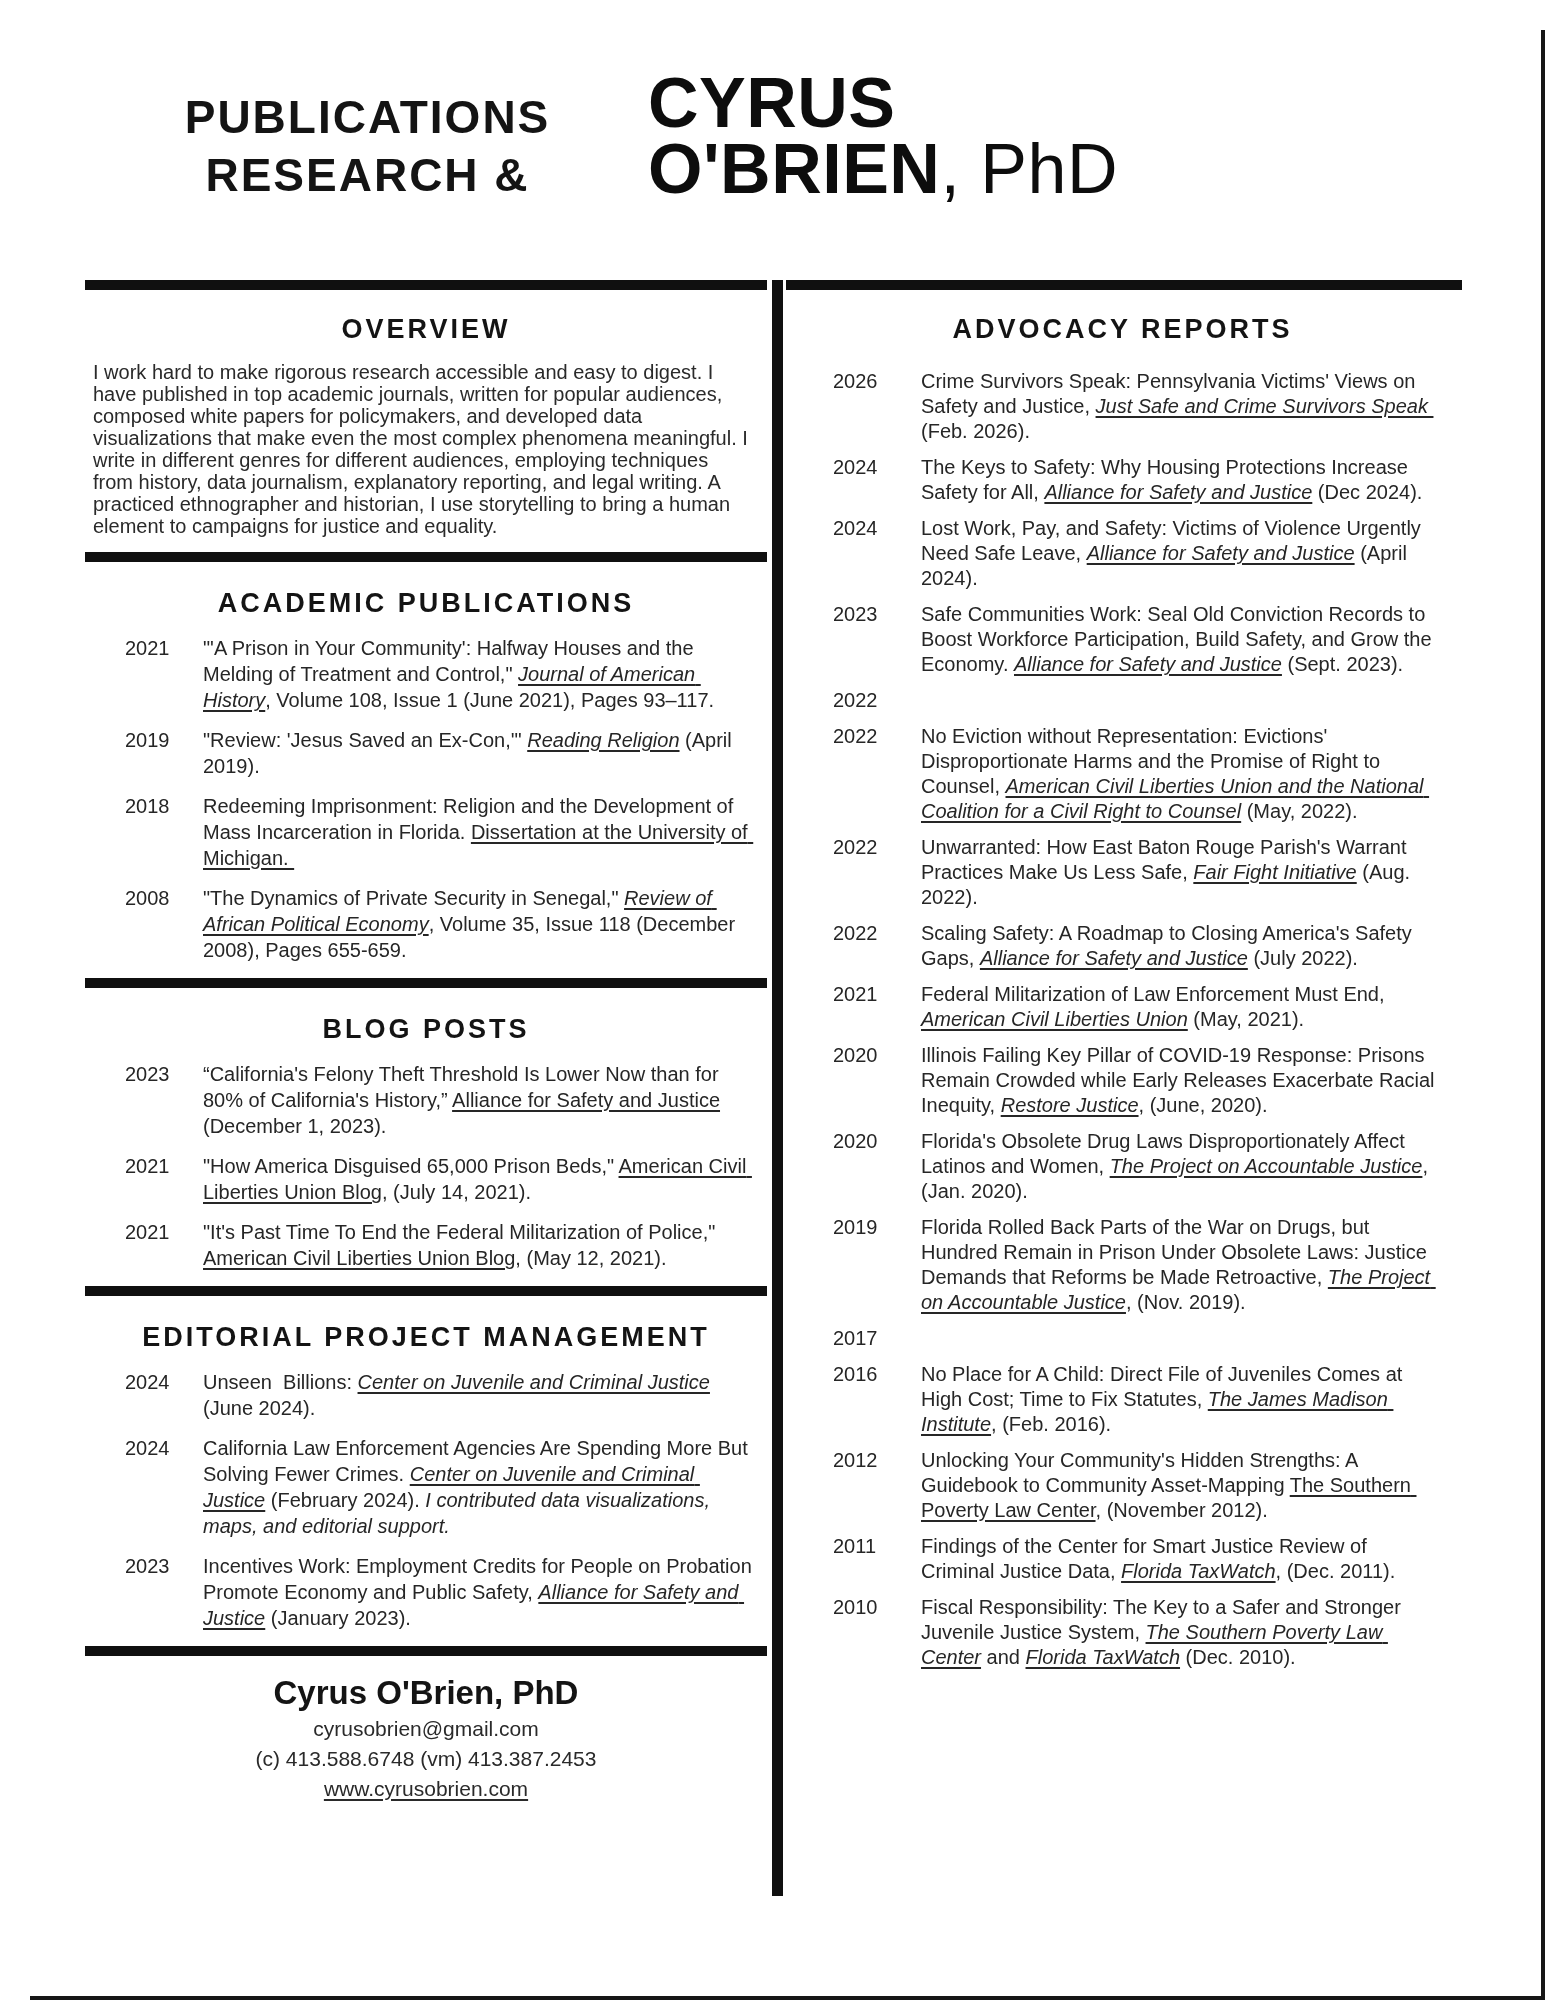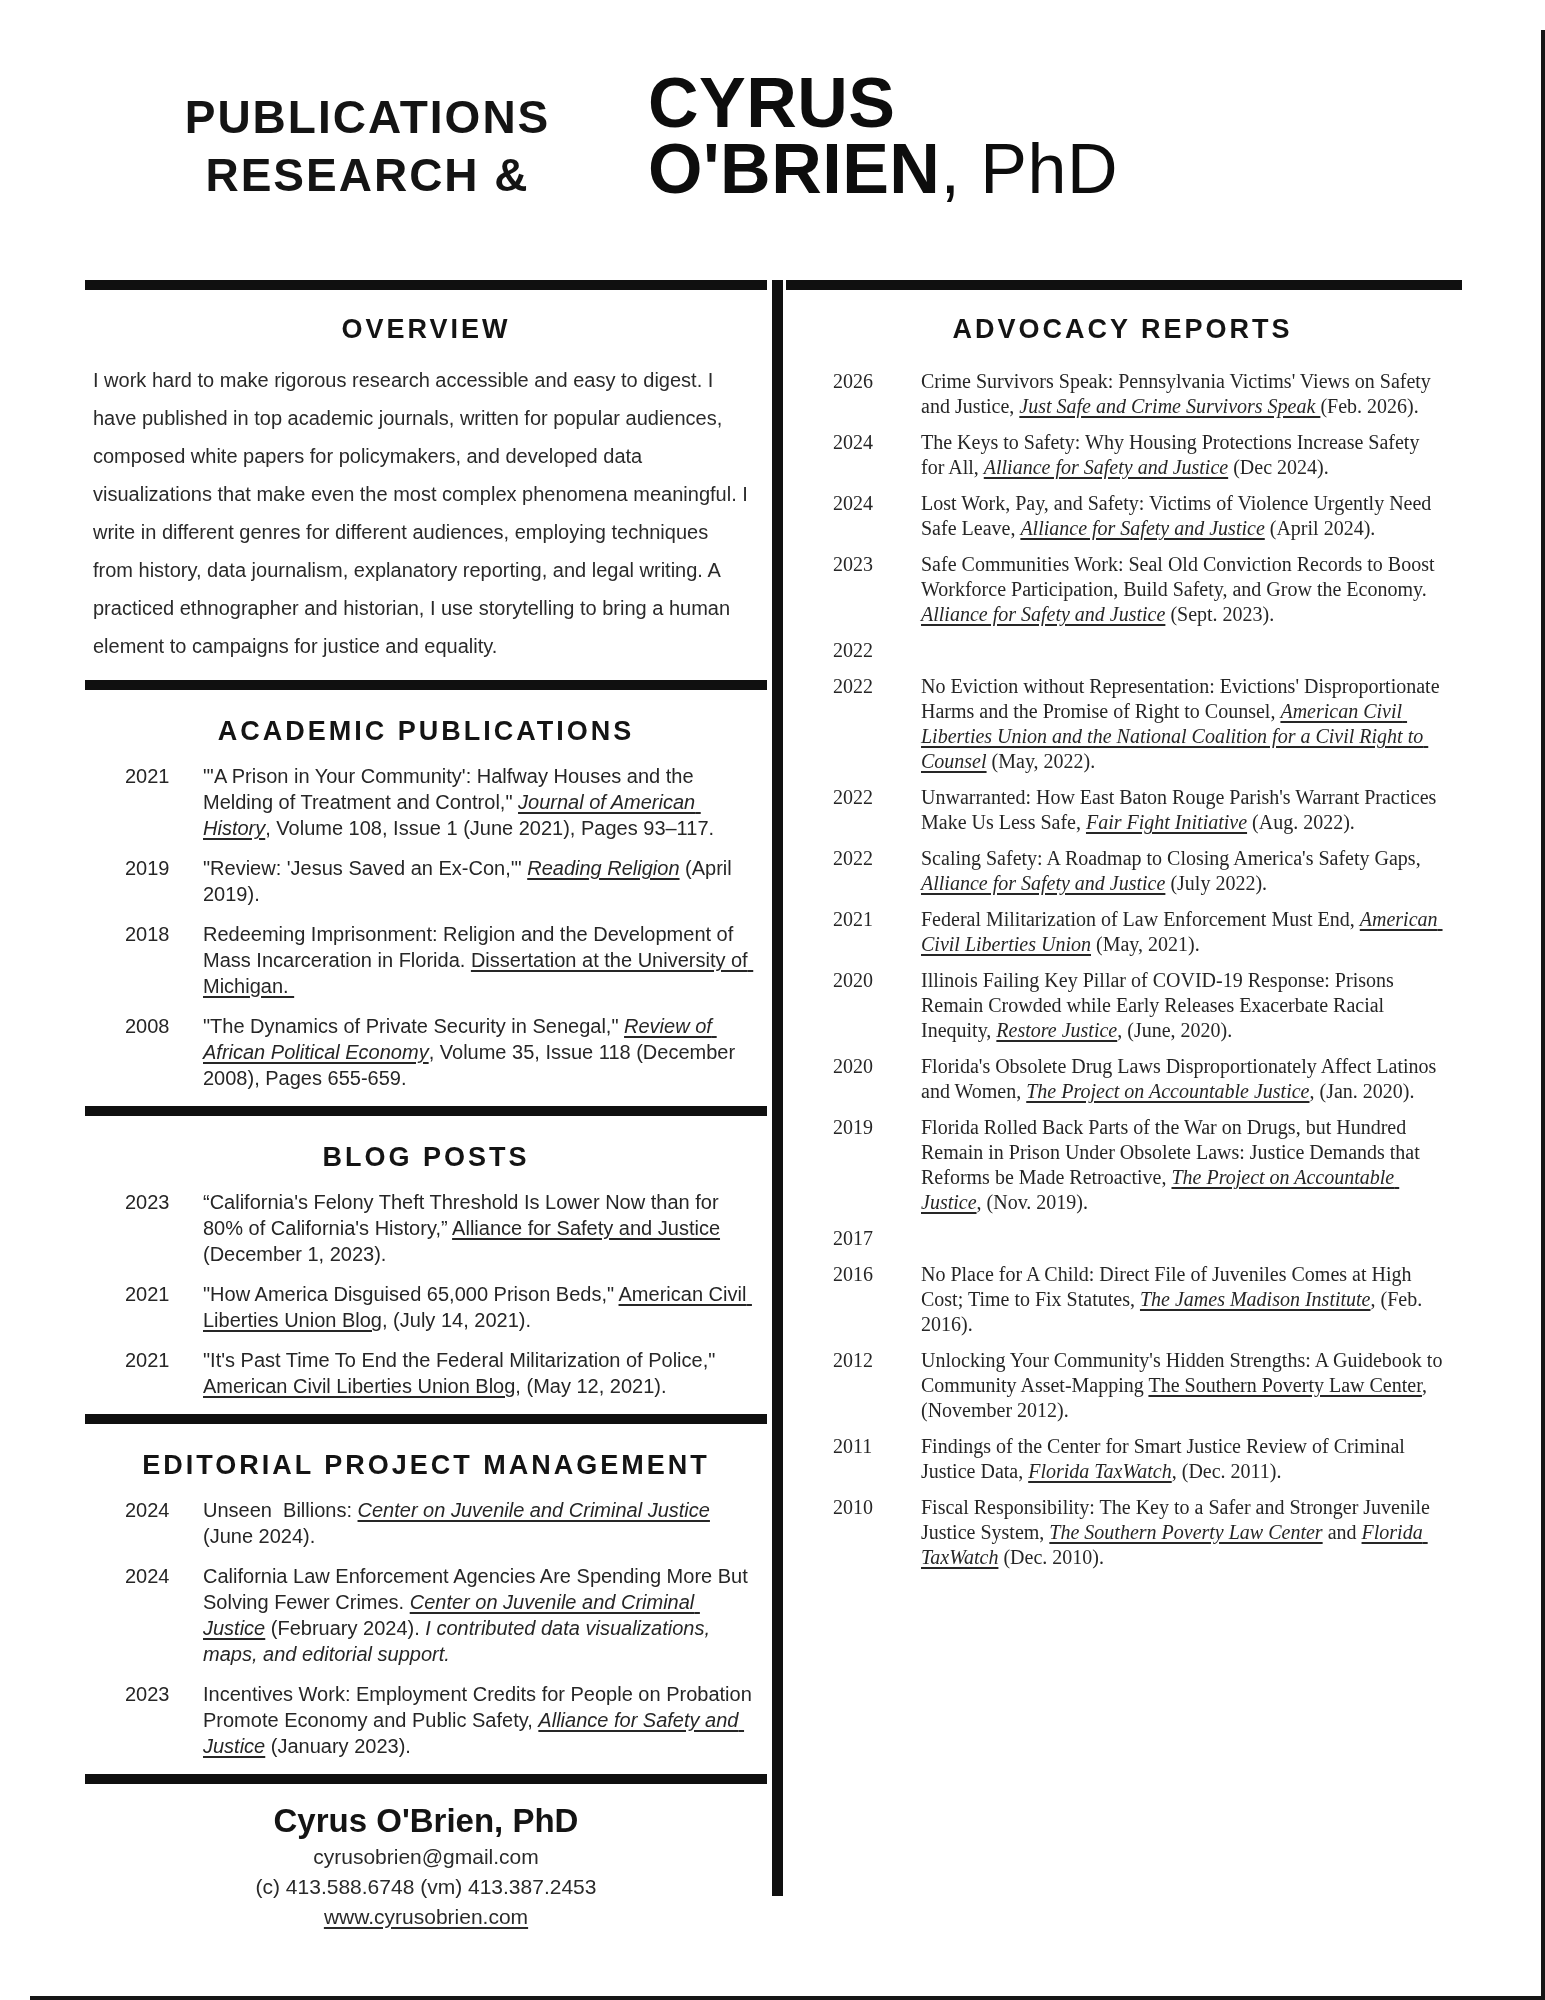--- a/index.html
+++ b/index.html
@@ -18,31 +18,31 @@
   .vdivider{position:absolute;left:772px;top:280px;width:11px;height:1616px;background:#101010;}
   .edge-right{position:absolute;right:0;top:30px;width:4px;height:1970px;background:#161616;}
   .edge-bottom{position:absolute;left:30px;bottom:0;height:4px;width:1515px;background:#161616;}
   
   .col{position:absolute;top:290px;}
   .left-col{left:85px;width:682px;}
   .right-col{left:783px;width:679px;}
   h2{margin:26px 0 0;text-align:center;font-size:27px;font-weight:800;
      letter-spacing:3px;color:#141414;}
   h2.first{margin-top:24px;}
-  .overview-body{width:660px;margin:16px 0 0 8px;font-size:20px;line-height:38px;color:#2a2a2a;}
+  .overview-body{width:660px;margin:16px 0 0 8px;font-size:20px;line-height:22px;color:#2a2a2a;}
   .hrule{height:10px;background:#101010;margin-top:15px;}
   .entries{margin-top:16px;}
   .entry{display:flex;}
   .year{flex:none;font-size:20px;}
   .etext{flex:none;font-size:20px;white-space:pre-wrap;}
   .left-col .entry{margin:0 0 14px 40px;}
   .left-col .year{width:78px;line-height:26px;}
   .left-col .etext{width:550px;line-height:26px;}
   .right-col h2{margin-top:24px;}
-  .right-col .entries{margin-top:24px;font-family:Liberation Serif, serif;}
+  .right-col .entries{margin-top:24px;}
   .right-col .entry{margin:0 0 11px 50px;}
   .right-col .year{width:88px;line-height:25px;}
   .right-col .etext{width:524px;line-height:25px;}
   .seg-p{}
   .seg-i{font-style:italic;}
   .seg-u{text-decoration:underline;text-underline-offset:3px;text-decoration-thickness:1.5px;}
   .seg-iu{font-style:italic;text-decoration:underline;text-underline-offset:3px;text-decoration-thickness:1.5px;}
   .contact{margin-top:18px;text-align:center;}
   .contact-name{font-size:33px;font-weight:700;color:#141414;}
   .contact-line{font-size:21px;line-height:27px;margin-top:3px;color:#2a2a2a;}

